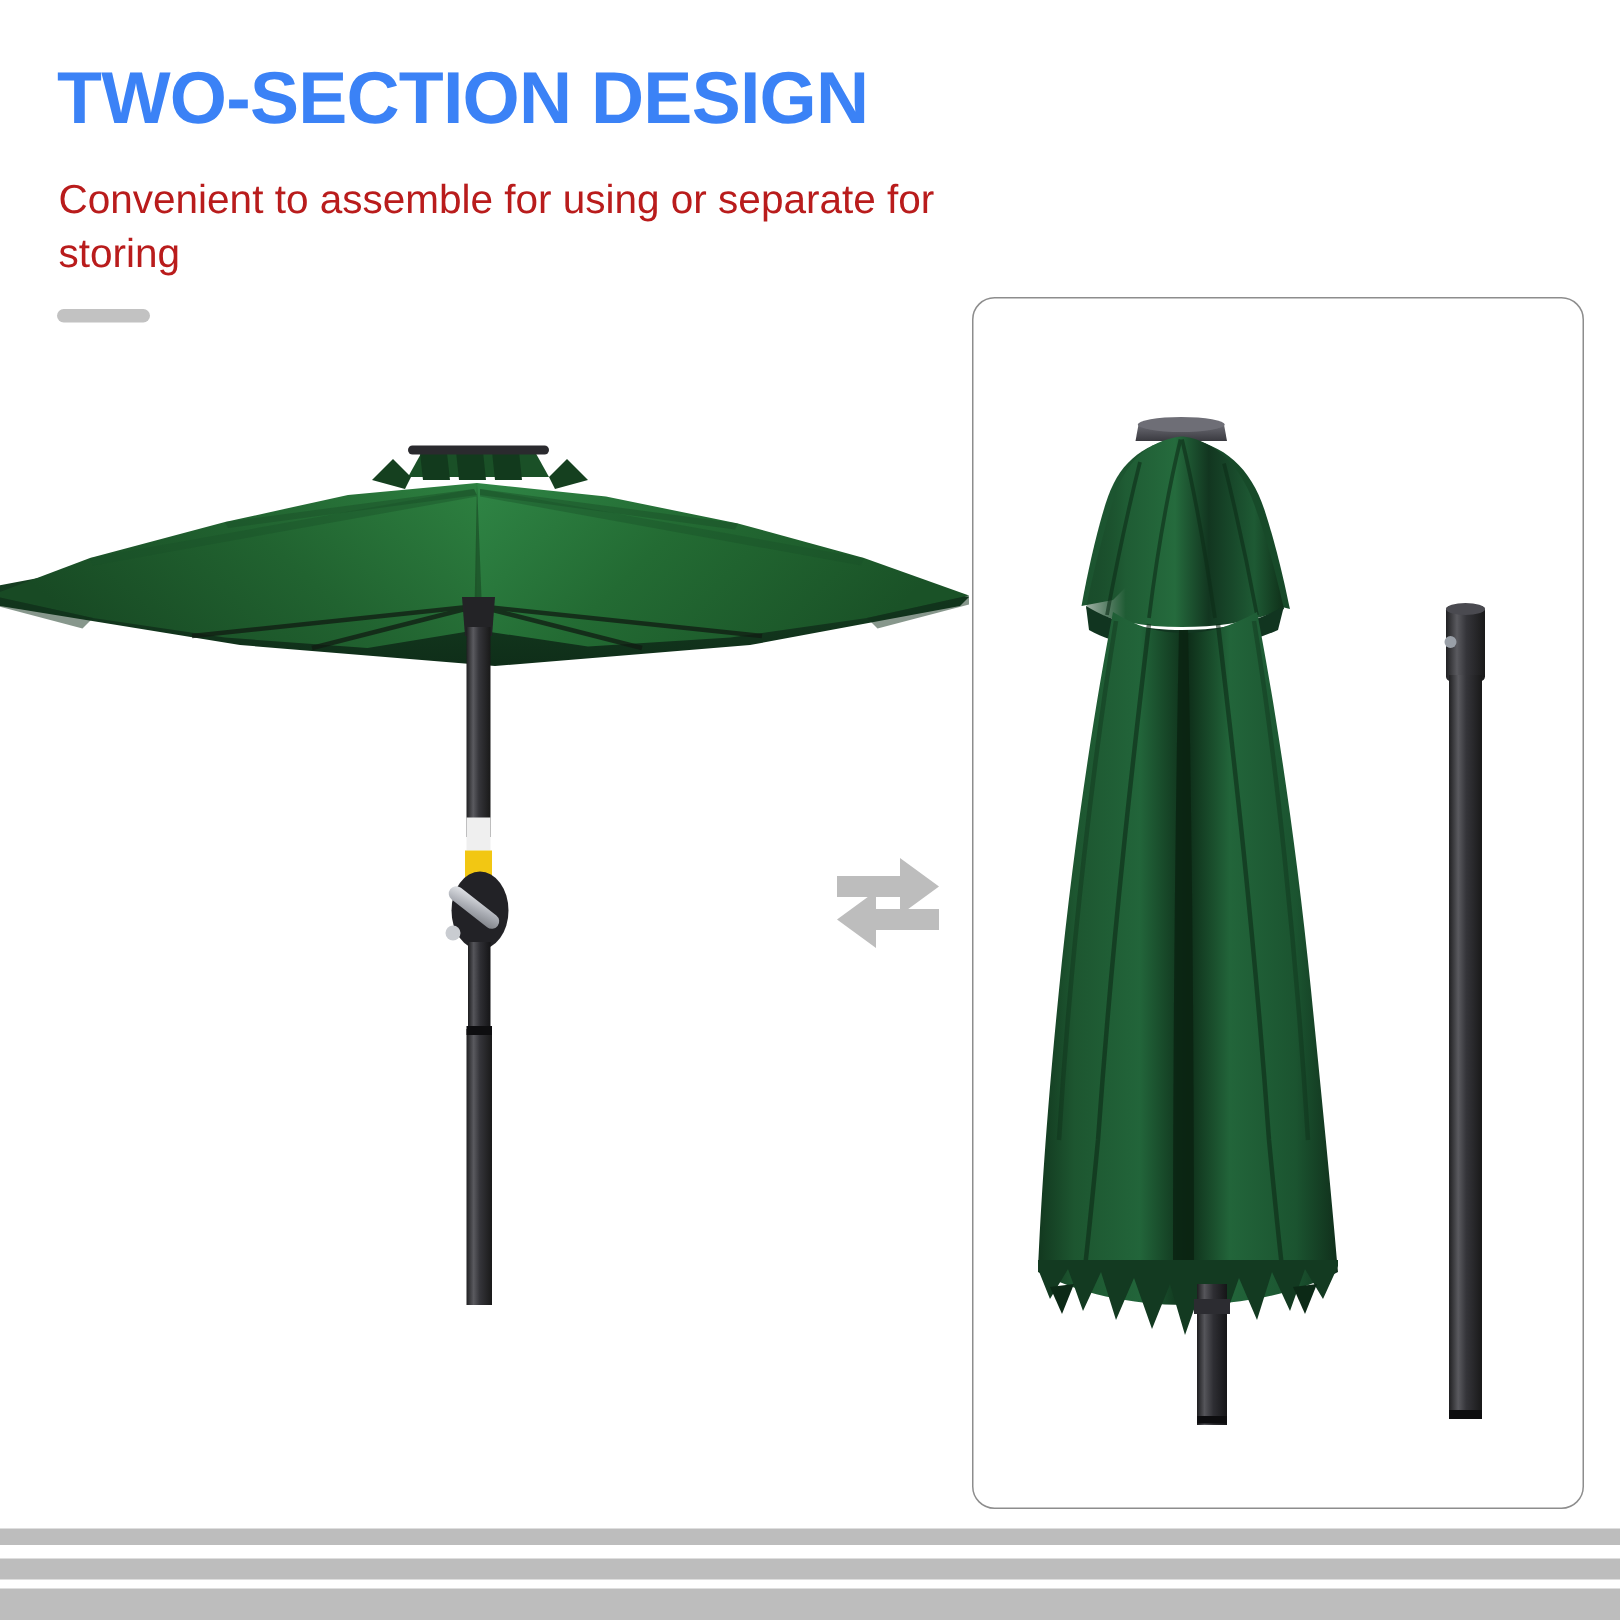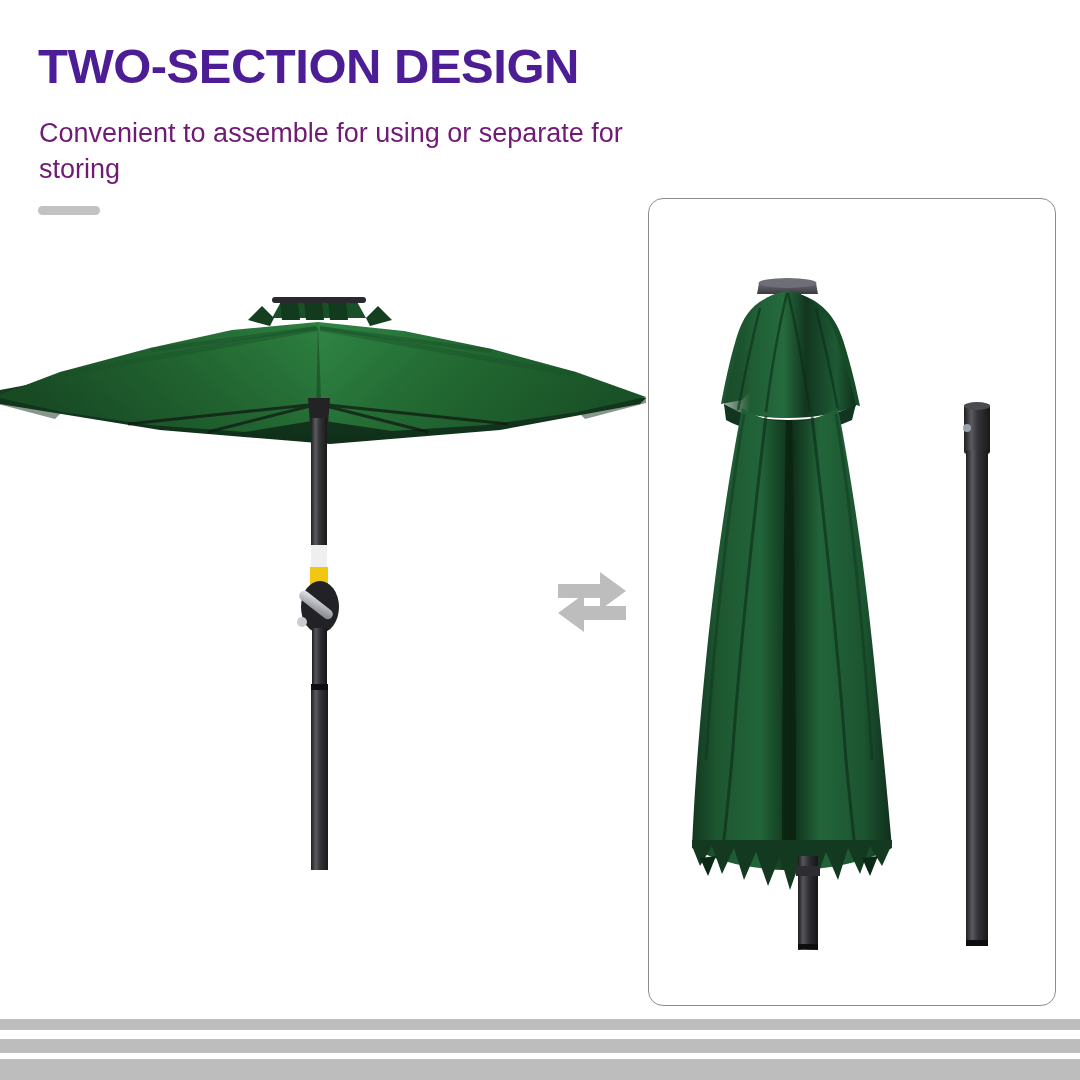--- a/index.html
+++ b/index.html
@@ -11,27 +11,27 @@
     overflow:hidden;
     position:relative;
   }
   .stage{position:absolute;inset:0;width:1080px;height:1080px;}
 
   
   .headline{
     position:absolute;left:38px;top:42px;
     font-size:49px;line-height:1.02;
     font-weight:700;letter-spacing:-0.5px;
-    color:#4c1d95;
+    color:#3b82f6;
     white-space:nowrap;
   }
   .subline{
     position:absolute;left:39px;top:116px;
     font-size:27px;line-height:1.33;
-    font-weight:400;color:#701a75;
+    font-weight:400;color:#b91c1c;
     width:600px;
   }
   .rule{
     position:absolute;left:38px;top:206px;
     width:62px;height:9px;border-radius:5px;
     background:#c2c2c2;
   }
 
   
   .panel{

